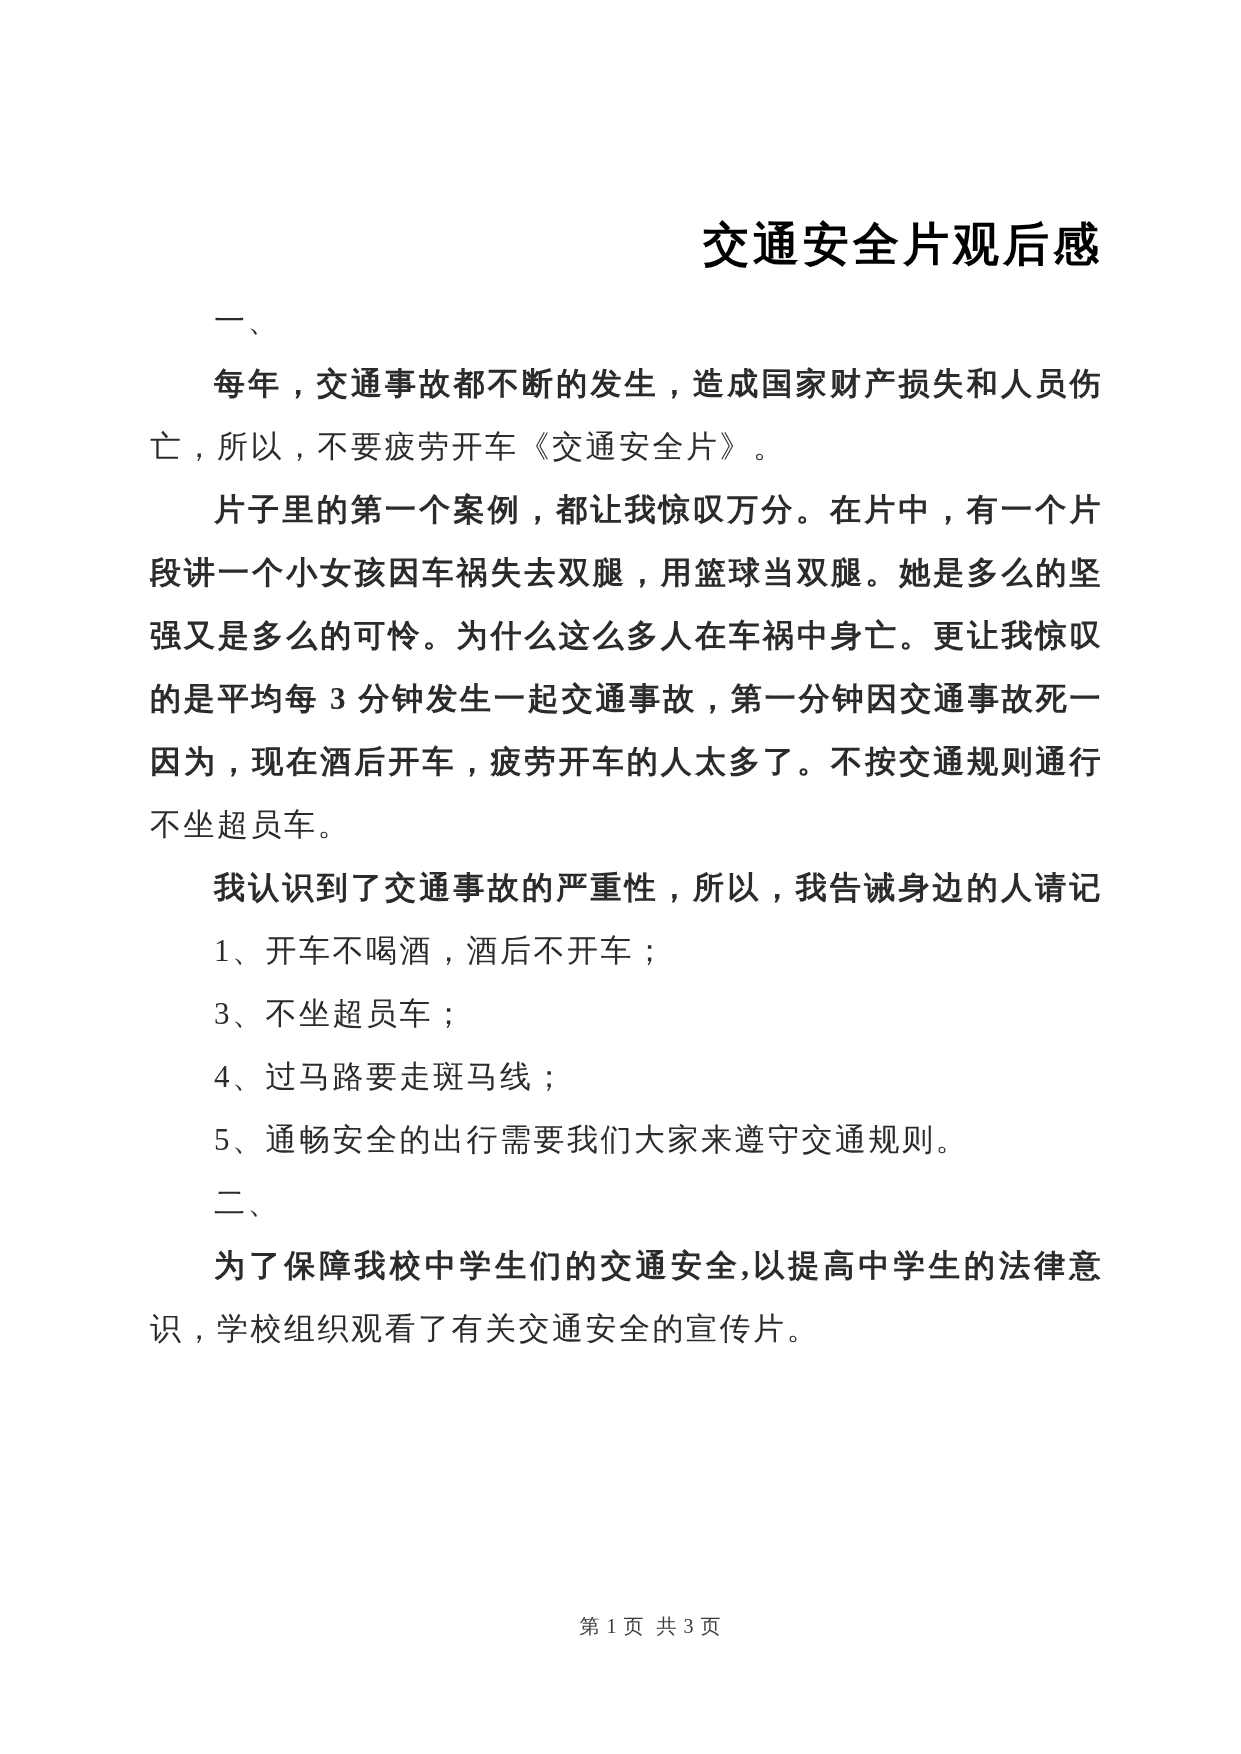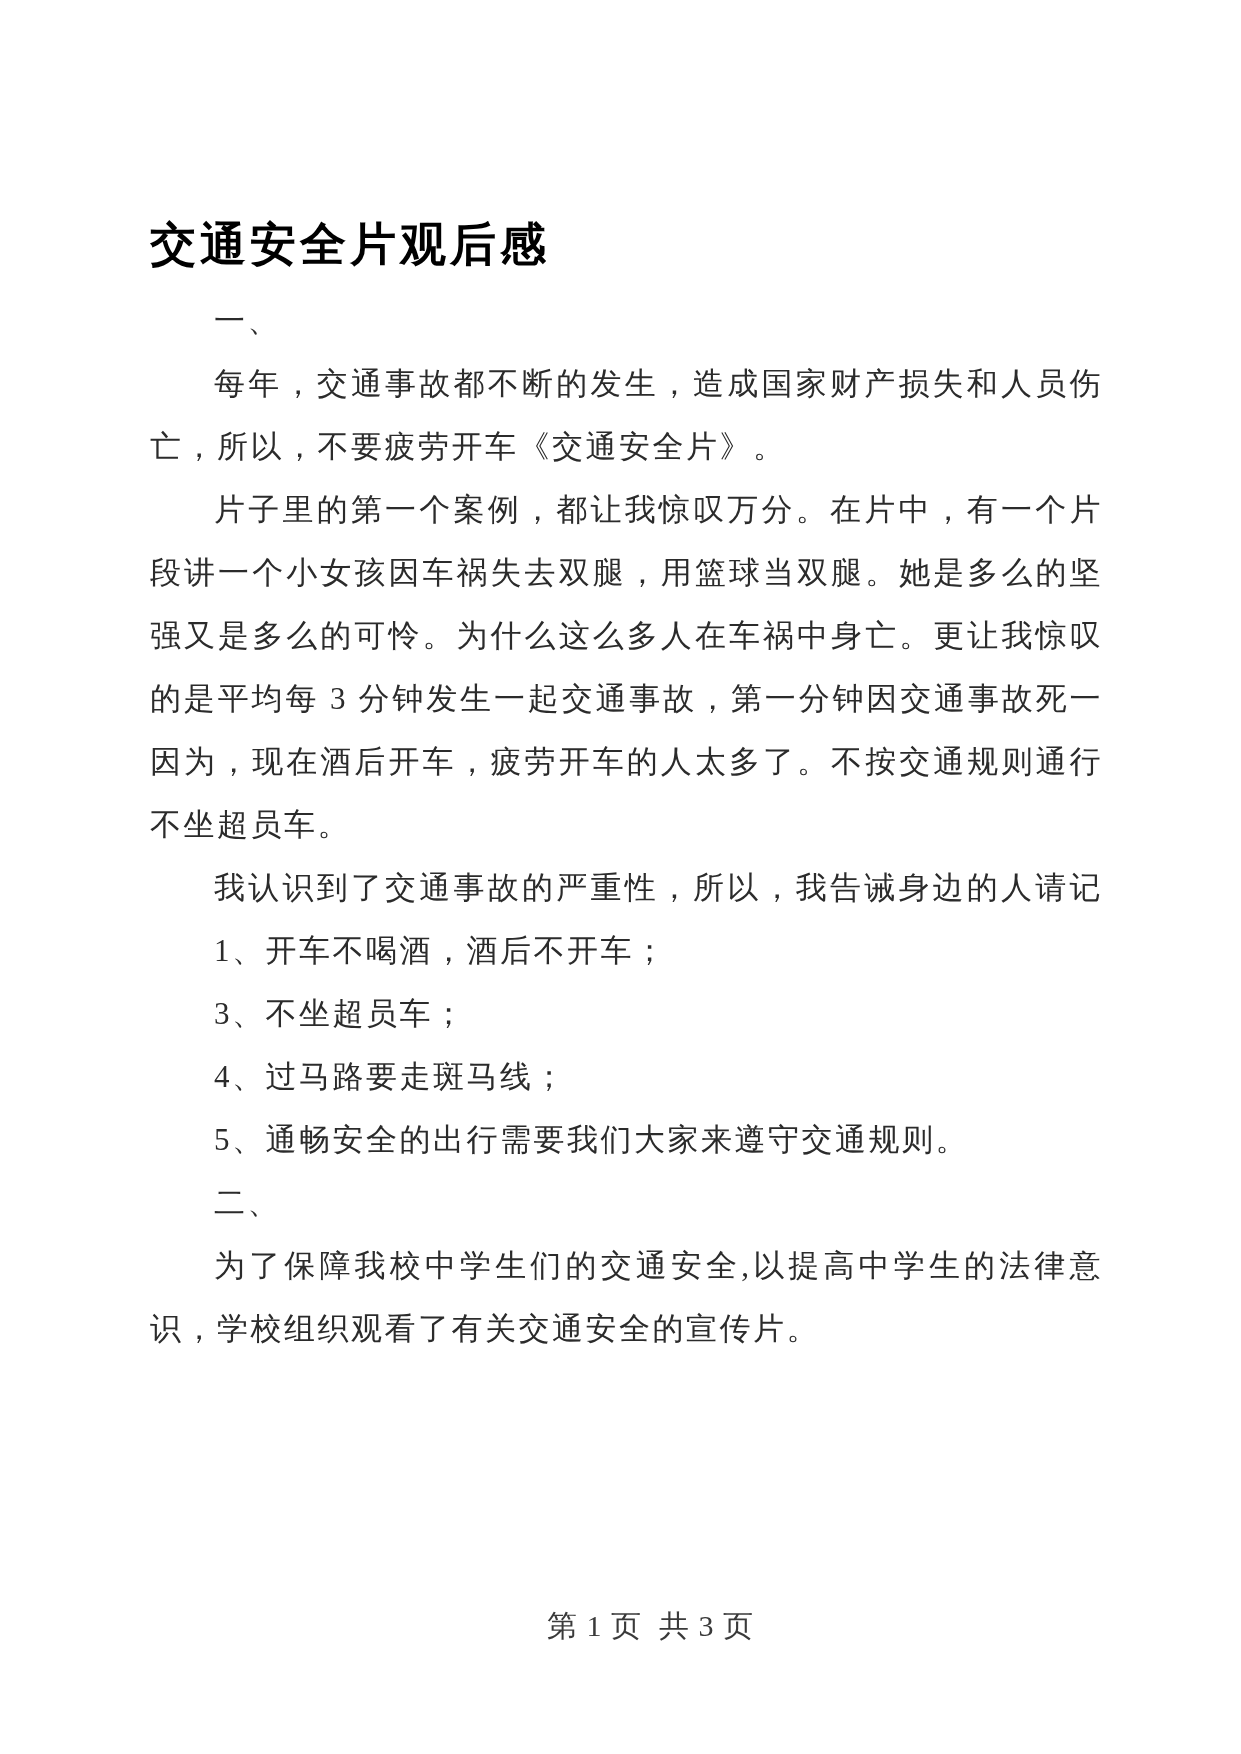--- a/index.html
+++ b/index.html
@@ -20,21 +20,21 @@
     position: absolute;
     left: 150px;
     right: 138px;
     top: 0;
   }
   .doc-title {
     margin-top: 216px;
     font-size: 46px;
     line-height: 58px;
     font-weight: bold;
-    text-align: left;
+    text-align: right;
     color: #000000;
     letter-spacing: 4px;
     font-family: "Liberation Serif", serif;
   }
   .lines {
     margin-top: 15px;
   }
   .line {
     height: 63px;
     line-height: 63px;
@@ -44,28 +44,29 @@
     white-space: nowrap;
     font-weight: 400;
   }
   .line.indent {
     text-indent: 64px;
   }
   .line.justify {
     white-space: normal;
     text-align: justify;
     text-align-last: justify;
+    font-weight: bold;
   }
   .footer {
     position: absolute;
     left: 150px;
     right: 138px;
     top: 1608px;
     text-align: center;
-    font-size: 30px;
+    font-size: 20px;
     line-height: 36px;
     color: #3a3a3a;
     letter-spacing: 1px;
     white-space: pre;
     padding-left: 48px; 
   }
 </style>
 </head>
 <body>
 

